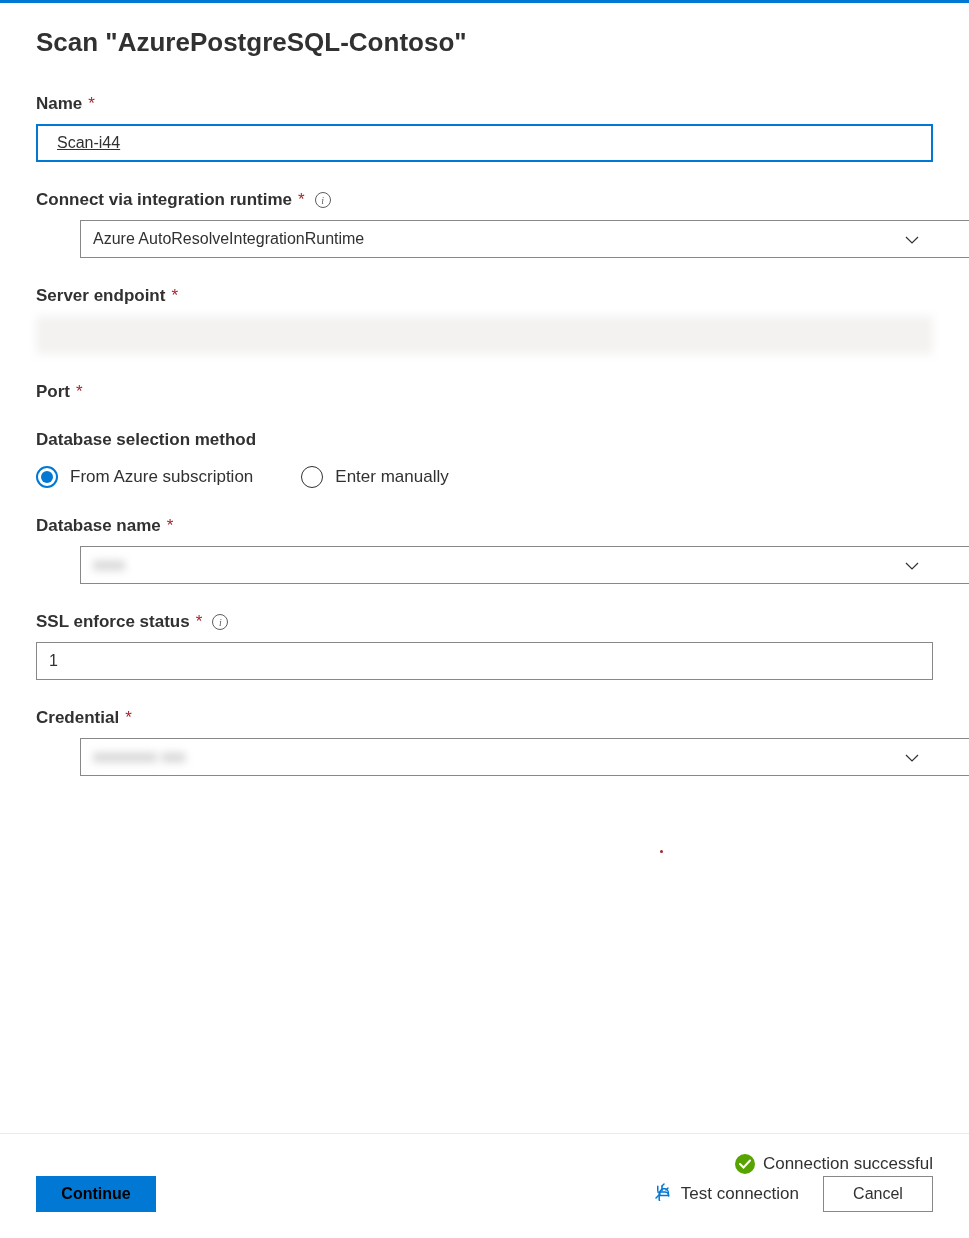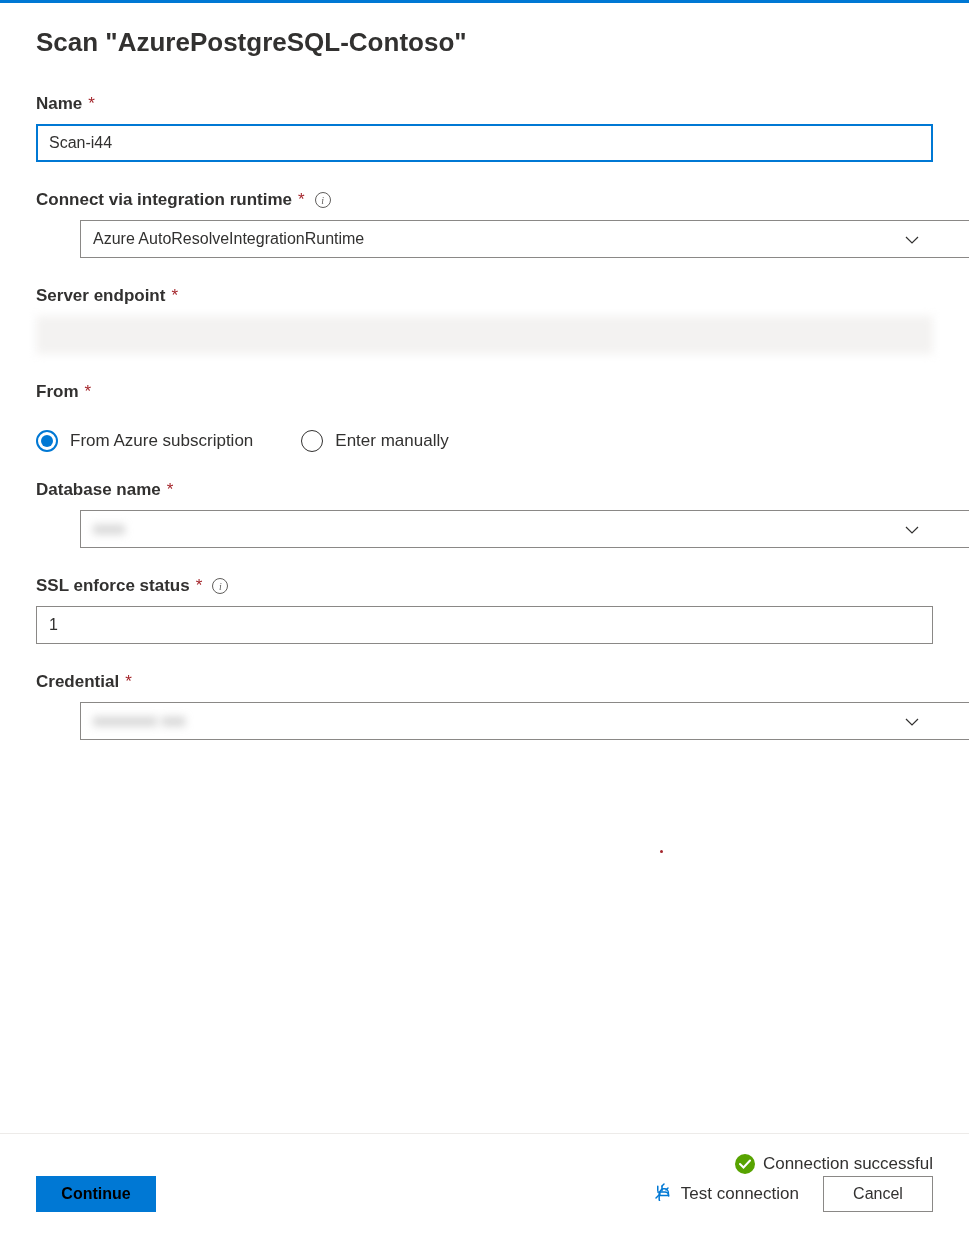--- a/index.html
+++ b/index.html
@@ -66,21 +66,22 @@
       height: 38px;
       padding: 0 12px;
       font-size: 16px;
       border: 1px solid #8a8886;
       background: #ffffff;
       color: #323130;
       outline: none;
     }
     .text-input.focused {
       border: 2px solid #0078d4;
-      padding: 0 11px;
+      padding: 0 19px;
+      text-decoration: underline;
     }
     .text-input.disabled {
       background: #f3f2f1;
       border: none;
       color: #a19f9d;
     }
     .select-wrapper {
       position: relative;
       width: 100%;
     }
@@ -268,26 +269,29 @@
   <div class="field-group">
     <div class="field-label">
       <span>Server endpoint</span>
       <span class="required-asterisk">*</span>
     </div>
     <input type="text" class="text-input disabled blurred-content" readonly="" value="" style="">
   </div>
 
   <div class="field-group">
     <div class="field-label">
-      <span>From</span>
-      <span class="required-asterisk">*</span>
-    </div>
-  </div>
-
-  <div class="field-group">
+      <span>Port</span>
+      <span class="required-asterisk">*</span>
+    </div>
+  </div>
+
+  <div class="field-group">
+    <div class="field-label">
+      <span>Database selection method</span>
+    </div>
     <div class="radio-row">
       <div class="radio-option">
         <div class="radio-circle selected">
           <div class="radio-dot"></div>
         </div>
         <span class="radio-label">From Azure subscription</span>
       </div>
       <div class="radio-option">
         <div class="radio-circle"></div>
         <span class="radio-label">Enter manually</span>

